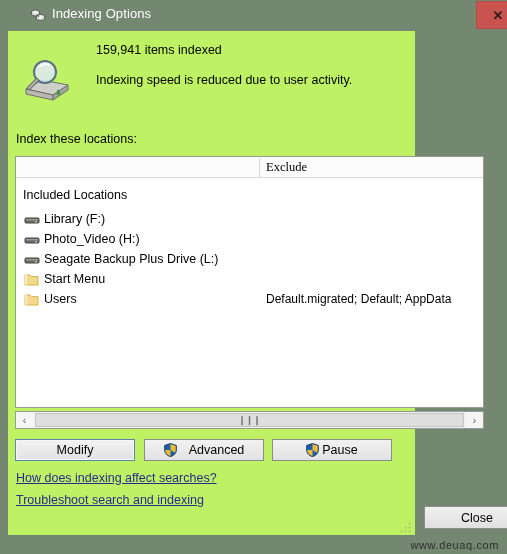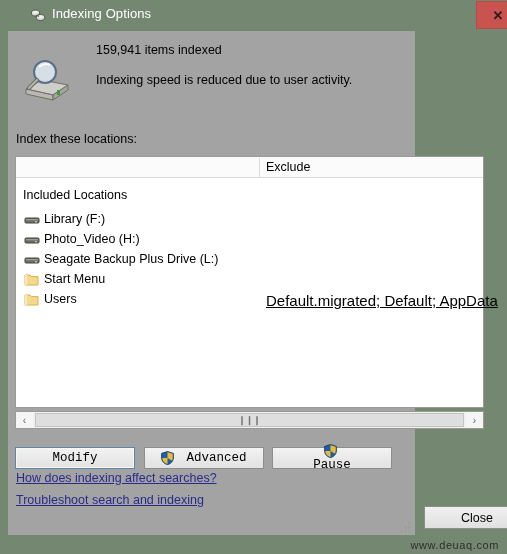--- a/index.html
+++ b/index.html
@@ -65,21 +65,21 @@
     color: #2b1b1b;
     font-family: "Liberation Sans", sans-serif;
   }
 
   
   #dialog {
     position: absolute;
     left: 8px; top: 31px;
     width: 407px;
     height: 504px;
-    background: #a3a3a3;
+    background: #bef264;
     box-sizing: border-box;
   }
 
   
   #status-icon {
     position: absolute;
     left: 12px; top: 24px;
     width: 54px; height: 52px;
   }
   #items-indexed {
@@ -123,21 +123,21 @@
     box-sizing: border-box;
   }
   .col-head {
     position: absolute;
     top: 3px;
     font-size: 12.5px;
     color: #000;
     white-space: nowrap;
   }
   #col-included { left: 7px; margin-top: 28px; }
-  #col-exclude  { left: 250px; }
+  #col-exclude  { left: 250px; font-family: Liberation Serif, serif; }
   #header-divider {
     position: absolute;
     left: 243px; top: 1px;
     width: 1px; height: 19px;
     background: #d9d9d6;
   }
   #list-rows {
     position: relative;
     margin-top: 32px;
   }
@@ -154,24 +154,23 @@
   .row .name {
     position: absolute;
     left: 28px; top: 2px;
     font-size: 12.5px;
     color: #000;
     white-space: nowrap;
   }
   .row .exclude {
     position: absolute;
     left: 250px; top: 2px;
-    font-size: 15px;
-    color: #000;
-    white-space: nowrap;
-    text-decoration: underline;
+    font-size: 12px;
+    color: #000;
+    white-space: nowrap;
   }
 
   
   #hscroll {
     position: absolute;
     left: 7px; top: 380px;
     width: 469px;
     height: 18px;
     background: #f0f0f0;
     border: 1px solid #9a9a94;
@@ -214,31 +213,30 @@
     height: 22px;
     background: linear-gradient(#f2f2f2, #e2e2e2);
     border: 1px solid #8d8d8d;
     box-sizing: border-box;
     font-size: 12.5px;
     color: #000;
     display: flex;
     align-items: center;
     justify-content: center;
     cursor: pointer;
-    font-family: Liberation Mono, monospace;
-    margin-top: 8px;
+    font-family: Liberation Sans, sans-serif;
   }
   #btn-modify {
     left: 7px; top: 408px;
     width: 120px;
     border: 1px solid #5c87a8;
     box-shadow: inset 0 0 0 1px #f7f7f7;
   }
   #btn-advanced { left: 136px; top: 408px; width: 120px; gap: 9px; }
-  #btn-pause    { left: 264px; top: 408px; width: 120px; flex-direction: column; }
+  #btn-pause    { left: 264px; top: 408px; width: 120px; }
   .shield {
     width: 13px; height: 14px;
     margin-right: 3px;
     flex: none;
   }
 
   
   .link {
     position: absolute;
     left: 8px;

